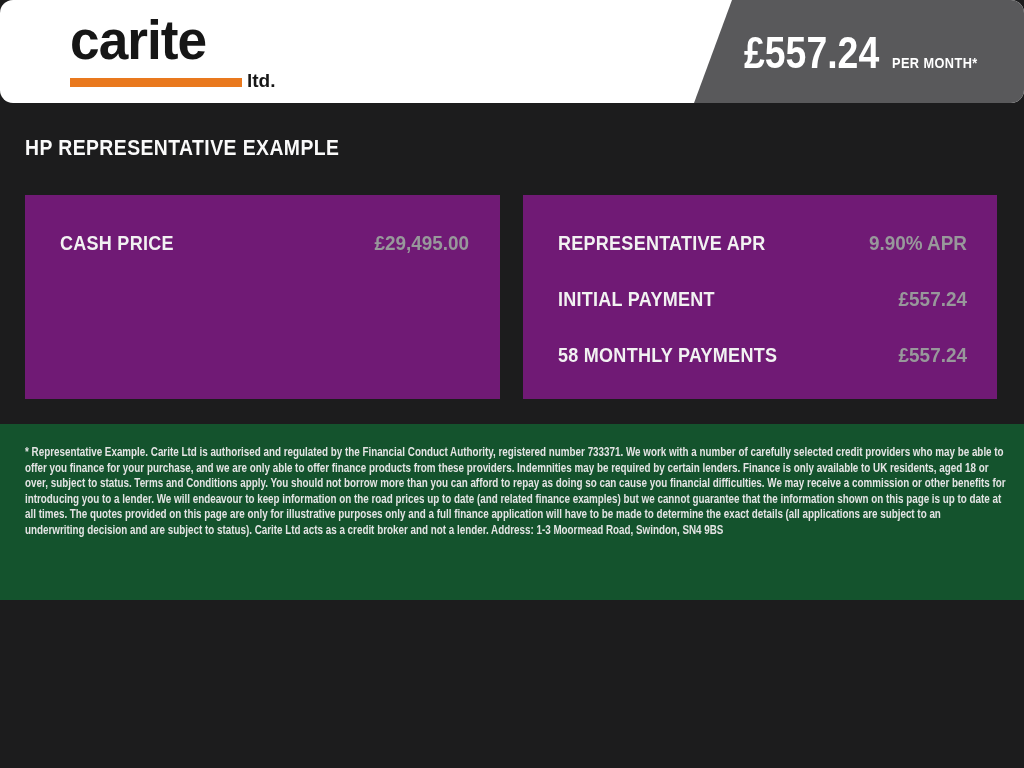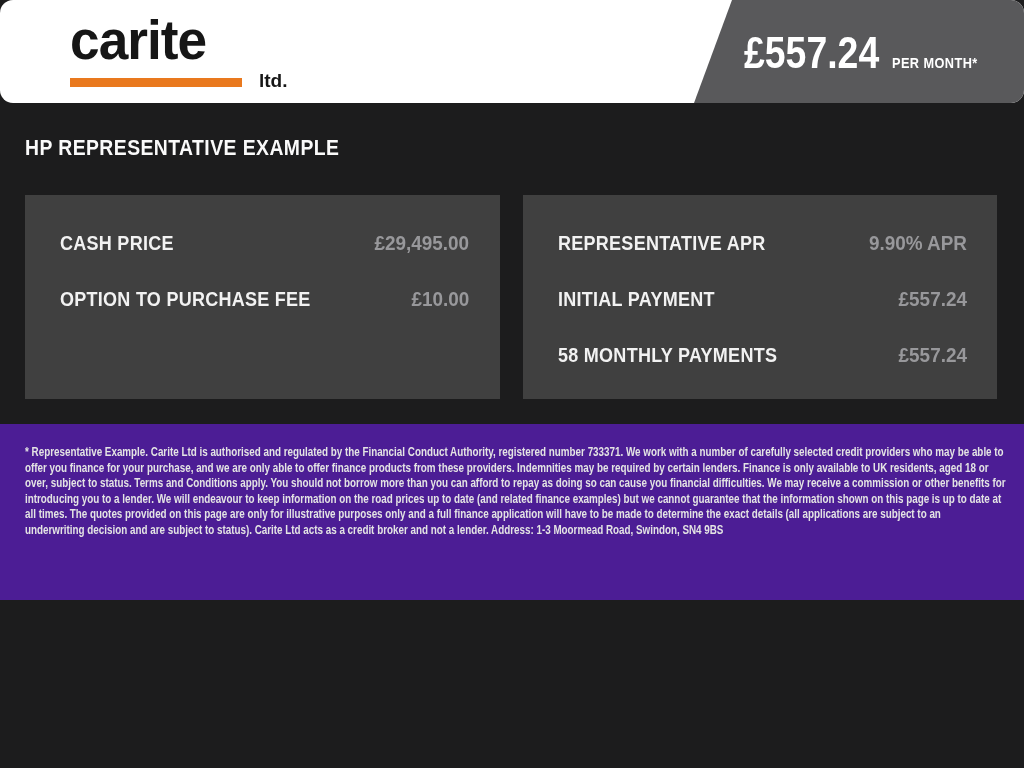--- a/index.html
+++ b/index.html
@@ -7,46 +7,46 @@
   body { background:#1c1c1d; font-family:"Liberation Sans", sans-serif; }
 
   
   .header { position:relative; height:103px; background:#ffffff; overflow:hidden;border-radius:13px; }
 
   .logo { position:absolute; left:70px; top:12px; cursor:pointer; }
   .logo-word { font-size:56px; font-weight:bold; color:#161616; line-height:1;
                letter-spacing:-1px; transform:scaleX(0.95); transform-origin:left center; }
   .logo-row { display:flex; align-items:flex-end; margin-top:3px; }
   .logo-bar { width:172px; height:9px; background:#e9791e; margin-bottom:3px; }
-  .logo-suffix { font-size:19px; font-weight:bold; color:#161616; line-height:1; margin-left:17px; }
+  .logo-suffix { font-size:19px; font-weight:bold; color:#161616; line-height:1; margin-left:5px; }
 
   .flag { position:absolute; top:0; right:0; width:330px; height:103px; background:#59595b;
           clip-path:polygon(38px 0, 100% 0, 100% 100%, 0 100%);
           display:flex; align-items:center; padding-left:50px; }
   .flag-inner { display:flex; align-items:baseline; transform:scaleX(0.85);
                 transform-origin:left center; white-space:nowrap; padding-top:2px; }
   .flag-price { font-size:44px; font-weight:bold; color:#ffffff; line-height:1; }
   .flag-per { font-size:15px; font-weight:bold; color:#ffffff; margin-left:15px; letter-spacing:0.5px; }
 
   
   .main { background:#1c1c1d; padding-bottom:25px; }
   .heading { margin-left:25px; padding-top:32px; font-size:22px; line-height:26px;
              font-weight:bold; color:#fafafa; white-space:nowrap;
              transform:scaleX(0.88); transform-origin:left center; letter-spacing:0.5px; }
 
   .panels { display:flex; gap:23px; margin:34px 27px 0 25px; }
-  .panel { flex:1; background:#404040; padding:20px 30px 16px 35px; }
+  .panel { flex:1; background:#701a75; padding:20px 30px 16px 35px; }
   .row { height:56px; display:flex; justify-content:space-between; align-items:center; }
   .row-label { font-size:20px; font-weight:bold; color:#f2f2f2; white-space:nowrap;
                transform:scaleX(0.9); transform-origin:left center; letter-spacing:0.3px; }
   .row-value { font-size:21px; font-weight:bold; color:#98989b; white-space:nowrap;
                transform:scaleX(0.9); transform-origin:right center; }
 
   
-  .footer { background:#4c1d95; height:176px; padding:21px 13px 0 25px; }
+  .footer { background:#14532d; height:176px; padding:21px 13px 0 25px; }
   .footer-line { font-size:12px; font-weight:bold; color:#e4e4e4; line-height:15.6px;
                  white-space:nowrap; transform:scaleX(0.82); transform-origin:left center; }
 </style>
 </head>
 <body>
 
 <div class="header">
   <div class="logo">
     <div class="logo-word">carite</div>
     <div class="logo-row">
@@ -65,24 +65,20 @@
 <div class="main">
   <div class="heading">HP REPRESENTATIVE EXAMPLE</div>
 
   <div class="panels">
 
     <div class="panel">
       <div class="row">
         <span class="row-label">CASH PRICE</span>
         <span class="row-value">£29,495.00</span>
       </div>
-      <div class="row">
-        <span class="row-label">OPTION TO PURCHASE FEE</span>
-        <span class="row-value">£10.00</span>
-      </div>
     </div>
 
     <div class="panel">
       <div class="row">
         <span class="row-label">REPRESENTATIVE APR</span>
         <span class="row-value">9.90% APR</span>
       </div>
       <div class="row">
         <span class="row-label">INITIAL PAYMENT</span>
         <span class="row-value">£557.24</span>

